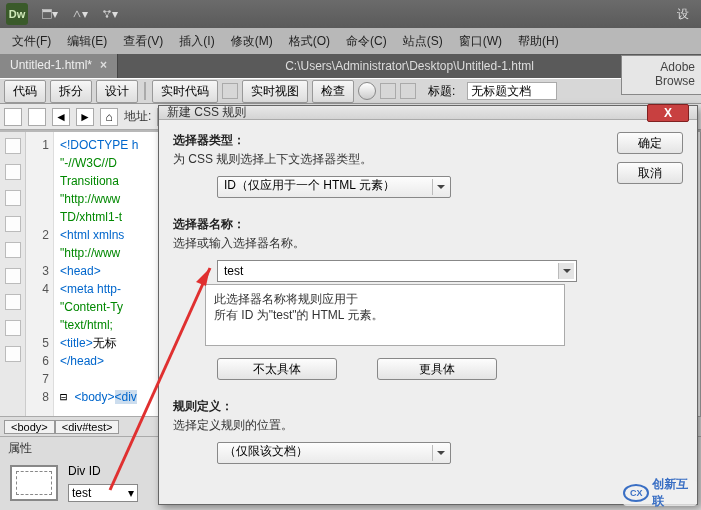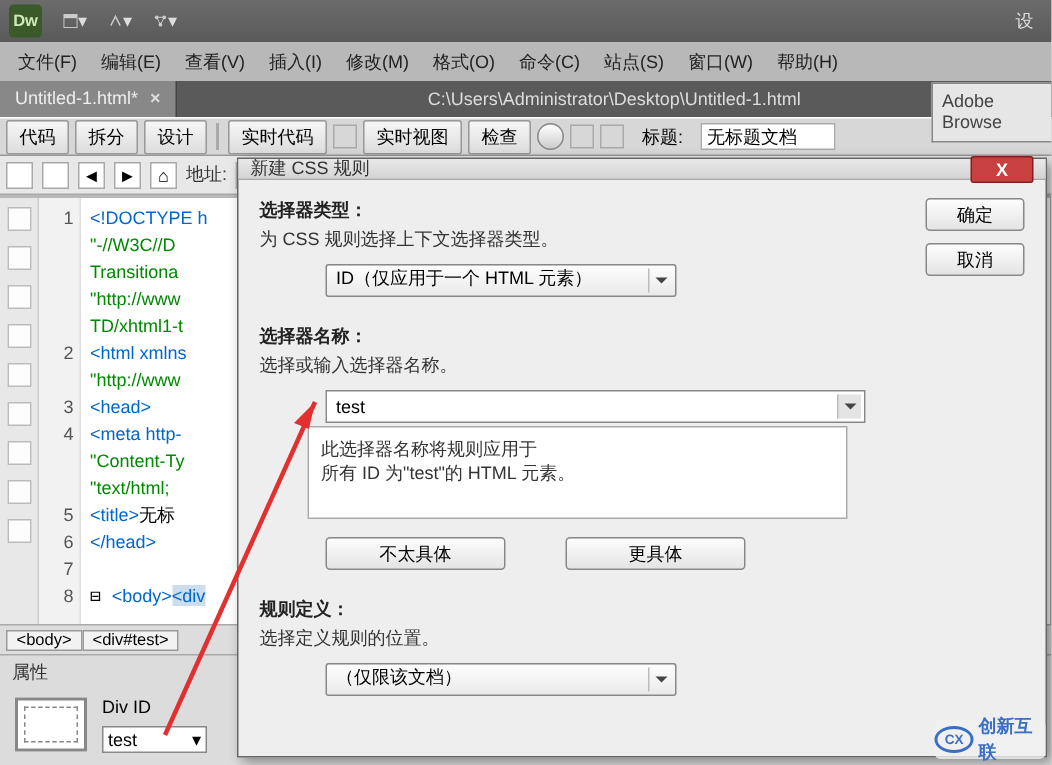--- a/index.html
+++ b/index.html
@@ -9,21 +9,21 @@
 .titlebar .tb-ico{width:16px;height:16px;display:flex;align-items:center;justify-content:center;color:#ddd;}
 .titlebar .tb-ico svg{width:14px;height:14px;fill:#ccc;}
 .titlebar .tb-txt{color:#ddd;margin-left:auto;margin-right:6px;}
 .menubar{height:26px;background:#b8b8b8;display:flex;align-items:center;gap:4px;padding:0 6px;color:#222;}
 .menubar span{padding:2px 6px;}
 .doc-tabs{height:24px;background:#585858;display:flex;align-items:stretch;color:#eee;}
 .doc-tab{background:#777;padding:4px 10px;display:flex;align-items:flex-start;gap:8px;border-right:1px solid #444;}
 .doc-tab.active{background:#888;}
 .doc-tab .x{color:#ddd;font-weight:bold;}
 .doc-path{flex:1;display:flex;align-items:center;justify-content:center;color:#ddd;background:#5a5a5a;}
-.right-panel{position:absolute;right:0;top:55px;width:80px;height:40px;background:#e6e6e6;border:1px solid #888;padding:4px 6px;color:#444;border-right:none;}
+.right-panel{position:absolute;right:0;top:55px;width:80px;height:40px;background:#e6e6e6;border:1px solid #888;padding:4px 6px;color:#444;border-right:none;text-align:right;}
 .view-bar{height:26px;background:#d7d7d7;border-top:1px solid #fff;border-bottom:1px solid #999;display:flex;align-items:center;padding:0 4px;gap:4px;}
 .vbtn{padding:2px 8px;border:1px solid #999;background:linear-gradient(#f6f6f6,#ddd);border-radius:2px;font-size:12px;}
 .vbtn.flat{border:none;background:none;}
 .vsep{width:2px;height:18px;background:#aaa;margin:0 2px;}
 .vround{width:18px;height:18px;border-radius:50%;border:1px solid #888;background:linear-gradient(#fff,#ccc);}
 .addr-bar{height:26px;background:#e8e8e8;border-bottom:1px solid #aaa;display:flex;align-items:center;padding:0 4px;gap:6px;}
 .addr-ico{width:18px;height:18px;border:1px solid #aaa;background:#fff;display:flex;align-items:center;justify-content:center;}
 .addr-lbl{color:#333;}
 .addr-input{flex:0 0 28px;height:18px;border:1px solid #aaa;background:#fff;padding:0 3px;color:#333;display:flex;align-items:center;}
 .workspace{position:absolute;left:0;right:0;top:132px;bottom:0;background:#e6e6e6;display:flex;}

